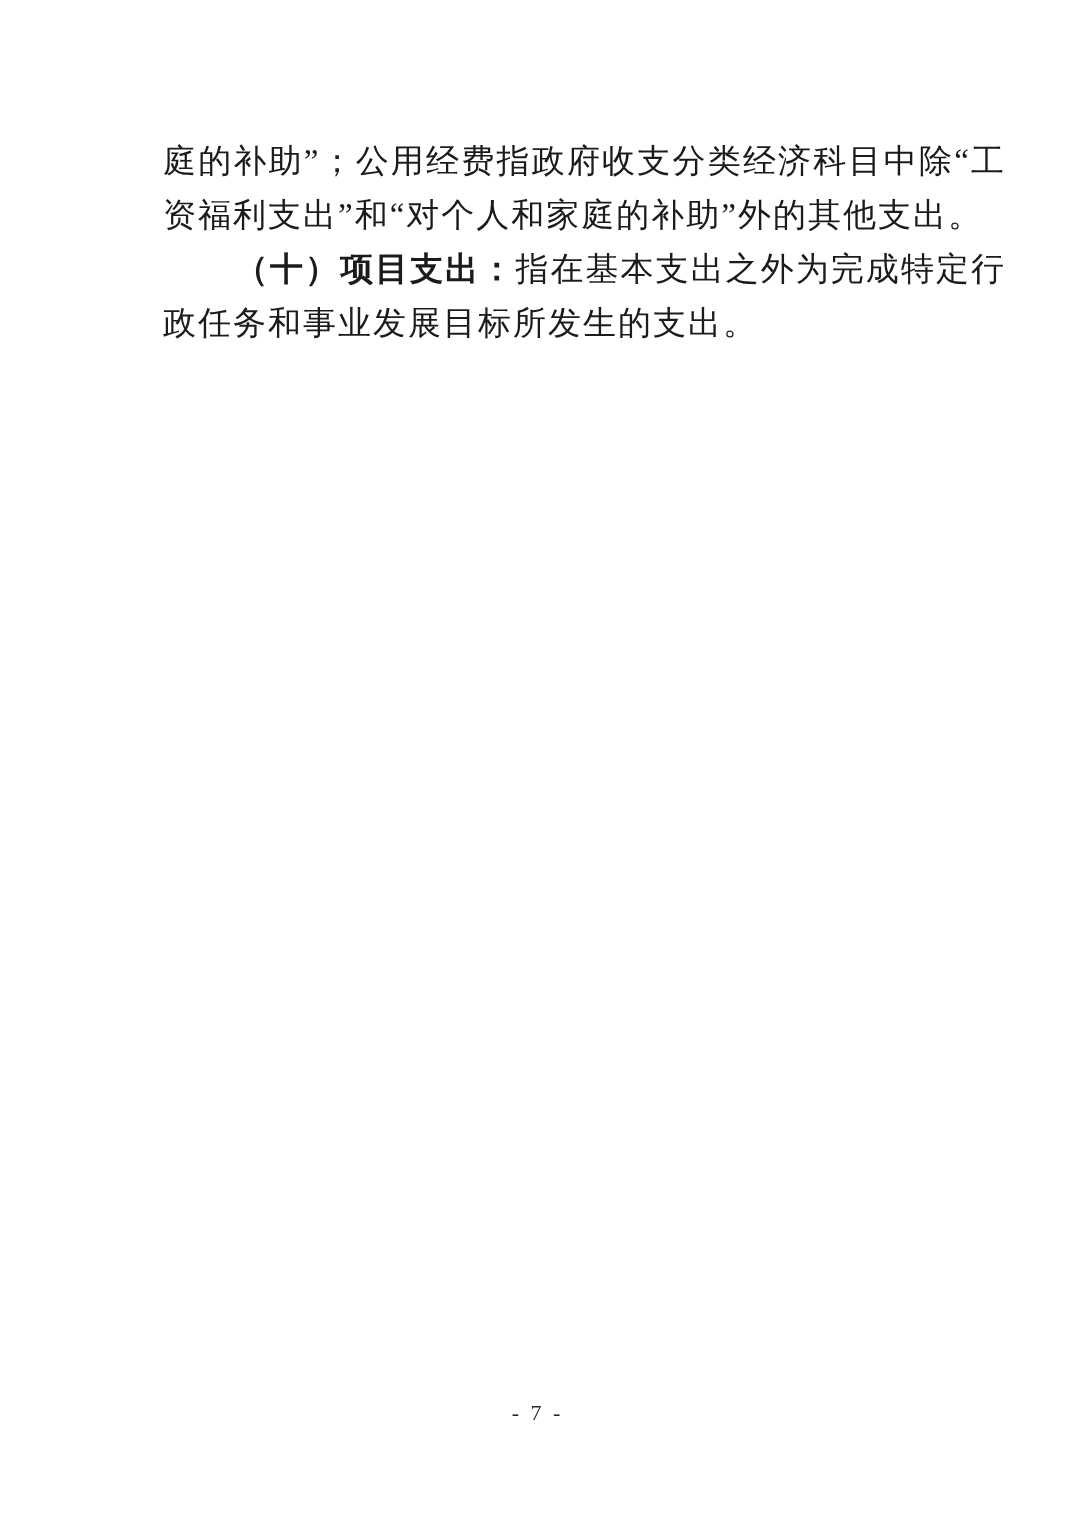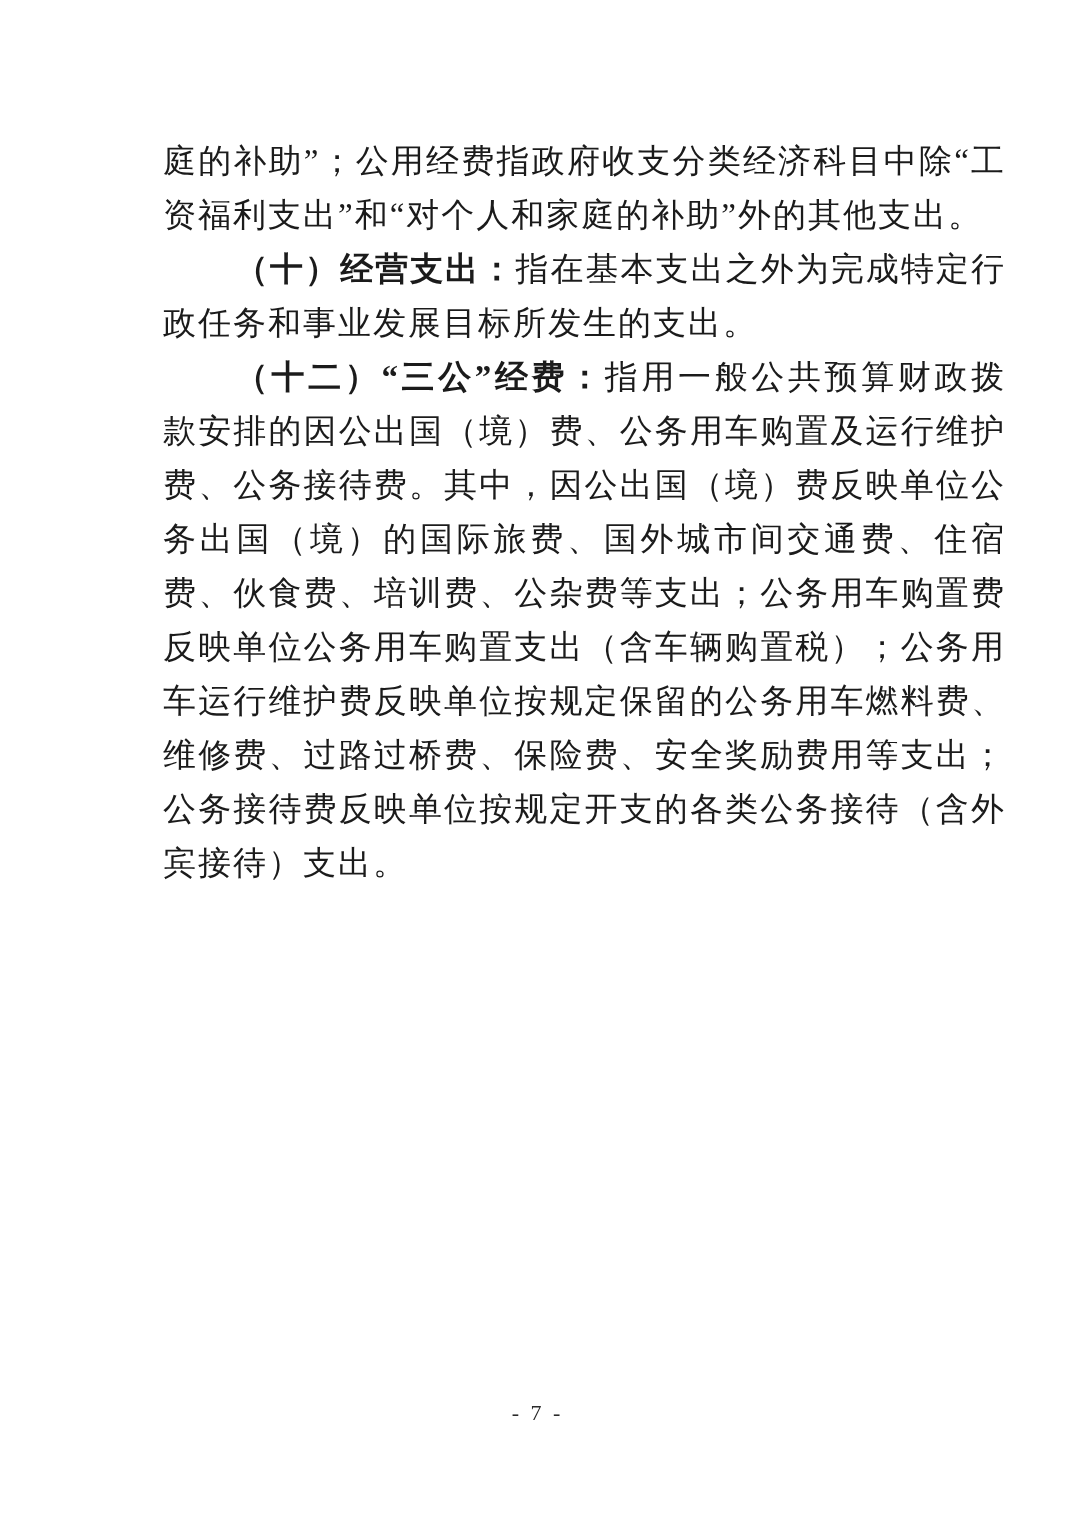--- a/index.html
+++ b/index.html
@@ -51,23 +51,22 @@
 </style>
 </head>
 <body>
 
 <div class="page">
 
   <div class="content">
 
     <p class="para"><span>庭的补助”；公用经费指政府收支分类经济科目中除“工资福利支出”和“对个人和家庭的补助”外的其他支出。</span></p>
 
-    <p class="para indent"><span class="head">（十）经营支出：</span><span>指在基本支出之外为完成特定行政任务和事业发展目标所发生的支出。</span></p>
+    <p class="para indent"><span class="head">（十）项目支出：</span><span>指在基本支出之外为完成特定行政任务和事业发展目标所发生的支出。</span></p>
 
 
-    <p class="para indent"><span class="head">（十二）“三公”经费：</span><span>指用一般公共预算财政拨款安排的因公出国（境）费、公务用车购置及运行维护费、公务接待费。其中，因公出国（境）费反映单位公务出国（境）的国际旅费、国外城市间交通费、住宿费、伙食费、培训费、公杂费等支出；公务用车购置费反映单位公务用车购置支出（含车辆购置税）；公务用车运行维护费反映单位按规定保留的公务用车燃料费、维修费、过路过桥费、保险费、安全奖励费用等支出；公务接待费反映单位按规定开支的各类公务接待（含外宾接待）支出。</span></p>
 
 
   </div>
 
   <div class="footer">- 7 -</div>
 
 </div>
 
 </body></html>

